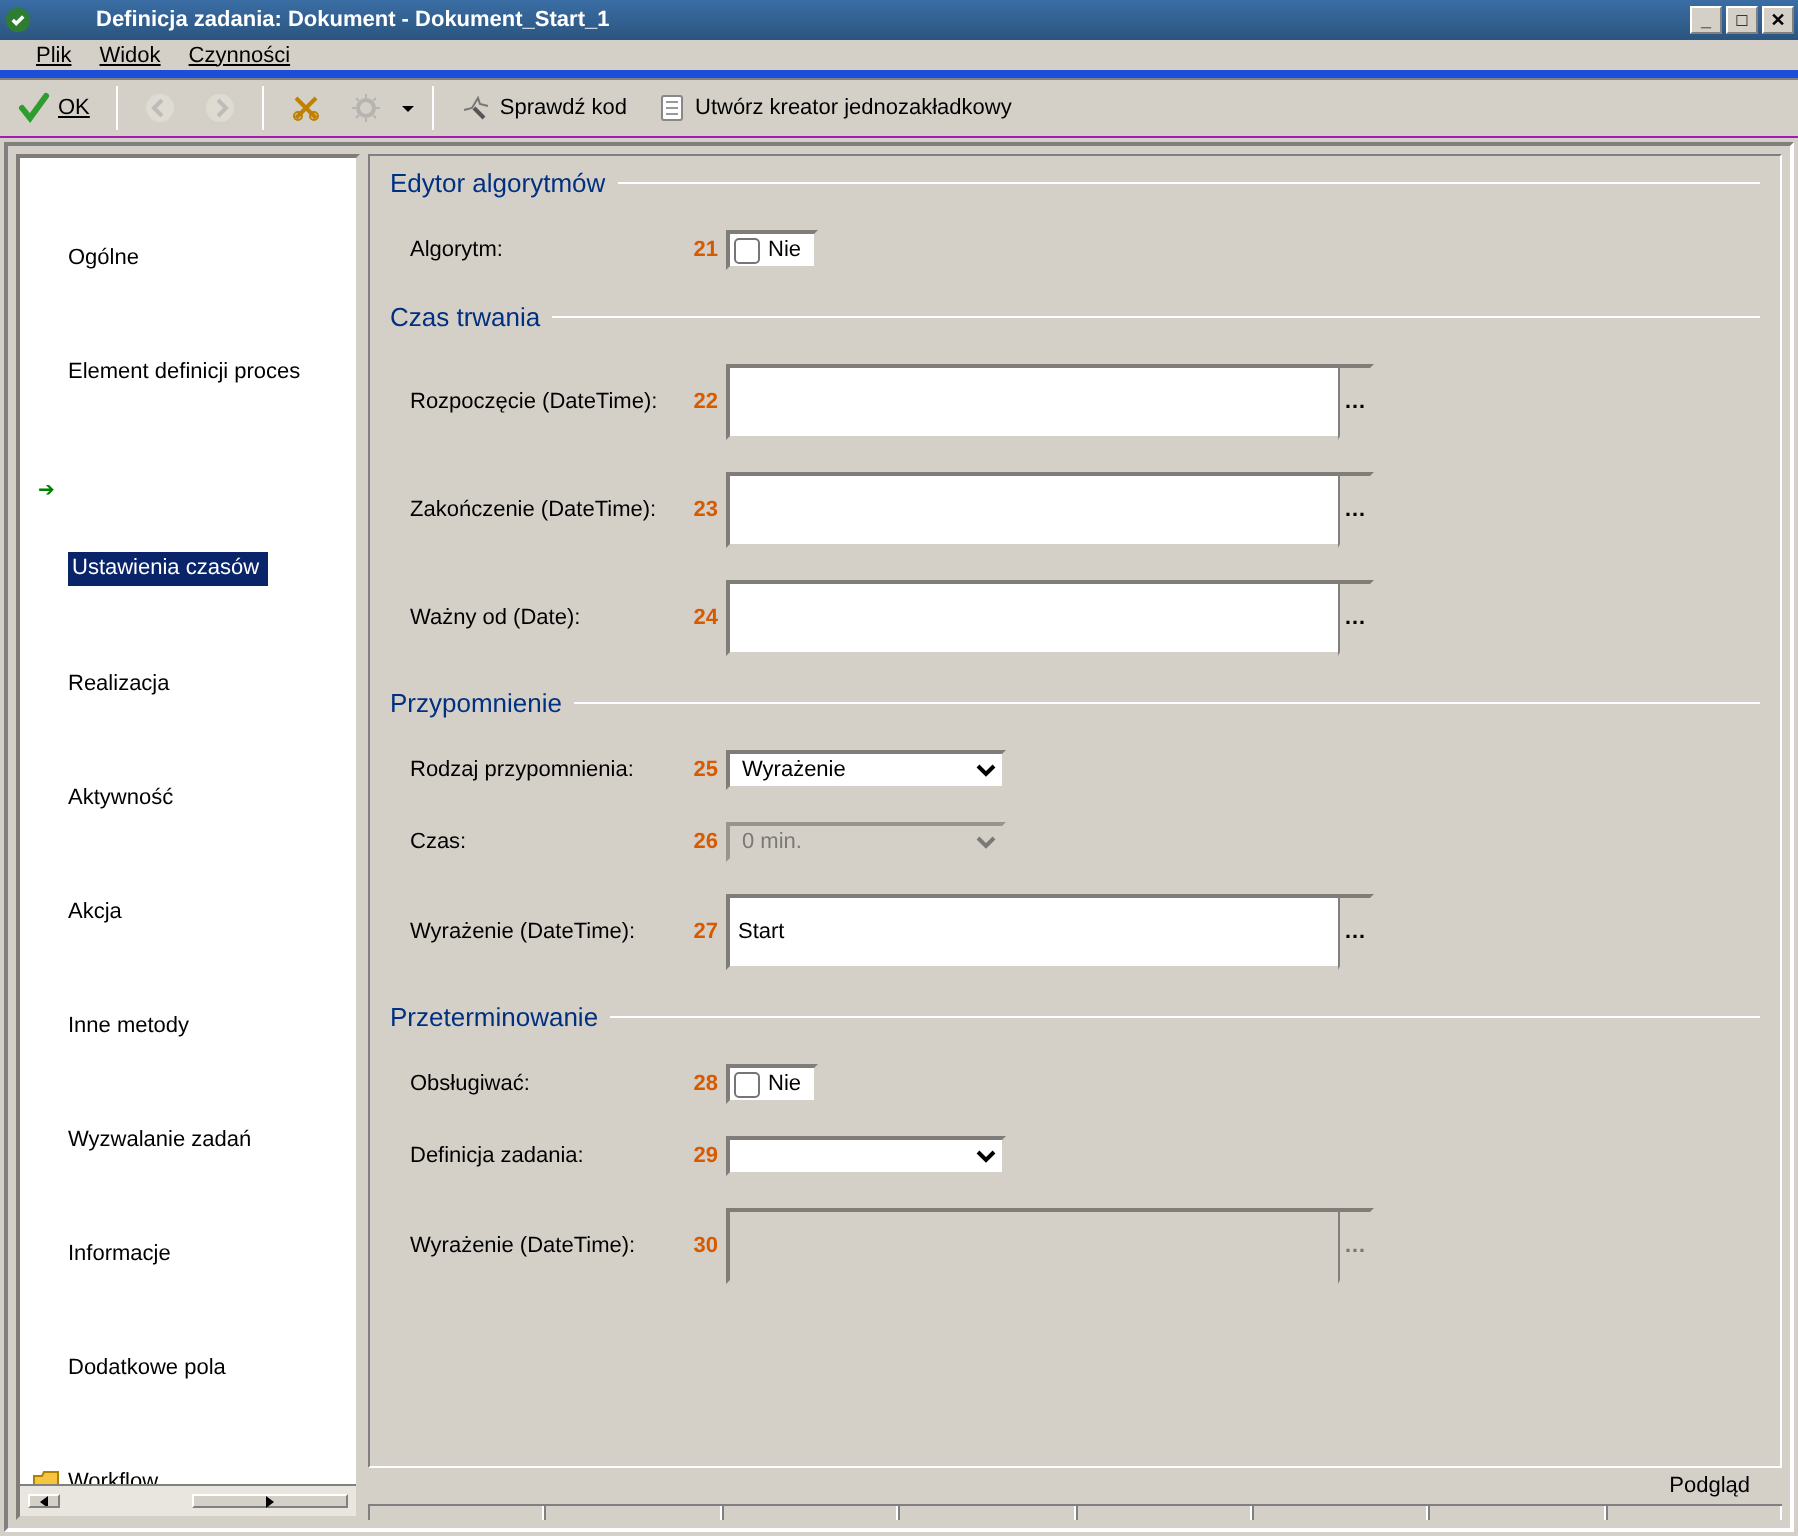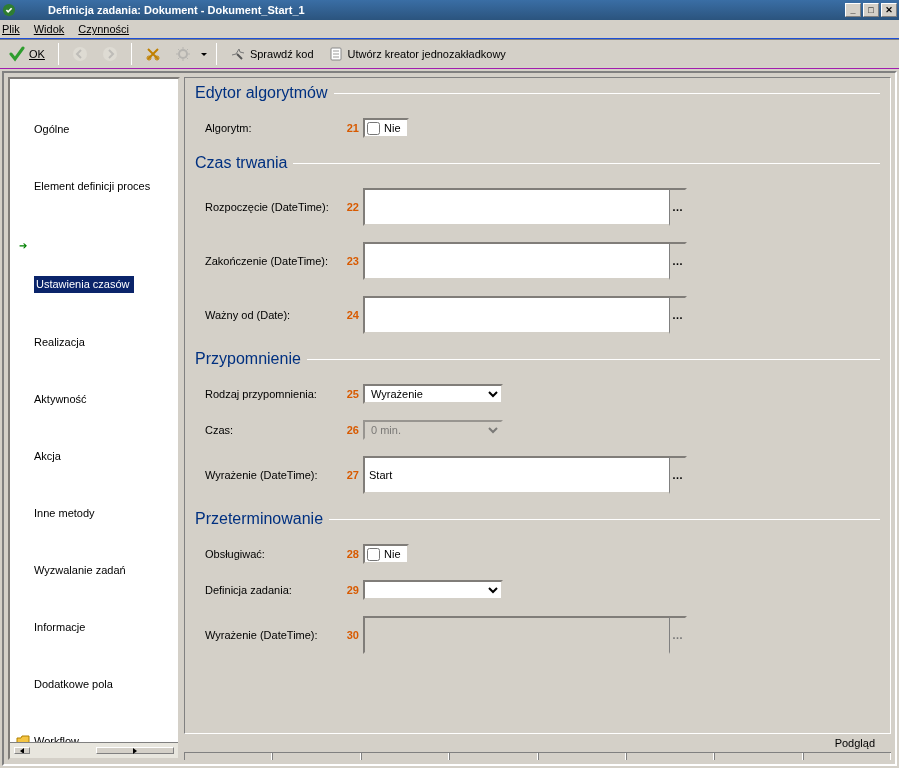--- a/index.html
+++ b/index.html
@@ -39,22 +39,22 @@
     border-top-color: #fff; border-left-color: #fff;
     margin-left: 2px;
     display: inline-flex; align-items: center; justify-content: center;
     font-size: 9px; color: #000;
     cursor: default;
   }
   .menubar {
     height: 20px;
     background: #d4d0c8;
     display: flex; align-items: center;
-    padding: 0 2px;
-    border-bottom: 1px solid #1d4ed8;
+    padding: 0 18px;
+    border-bottom: 4px solid #1d4ed8;
     text-align: center;
   }
   .menubar span { margin-right: 14px; text-decoration: underline; text-underline-offset: 1px; cursor: default; }
   .toolbar {
     height: 30px;
     background: #d4d0c8;
     border-top: 1px solid #808080;
     border-bottom: 1px solid #a21caf;
     display: flex; align-items: center;
     padding: 0 4px;
@@ -158,21 +158,21 @@
     background: #d4d0c8;
     padding: 6px 10px 8px 10px;
     position: relative;
     overflow: hidden;
   }
   .group {
     margin-bottom: 8px;
   }
   .group-title {
     color: #003080;
-    font-size: 16px;
+    font-size: 13px;
     display: flex; align-items: center;
     margin-bottom: 6px;
   }
   .group-title .line {
     flex: 1; height: 1px; background: #808080; margin-left: 6px;
     border-bottom: 1px solid #fff;
   }
   .row {
     display: flex; align-items: center;
     margin: 16px 0;

